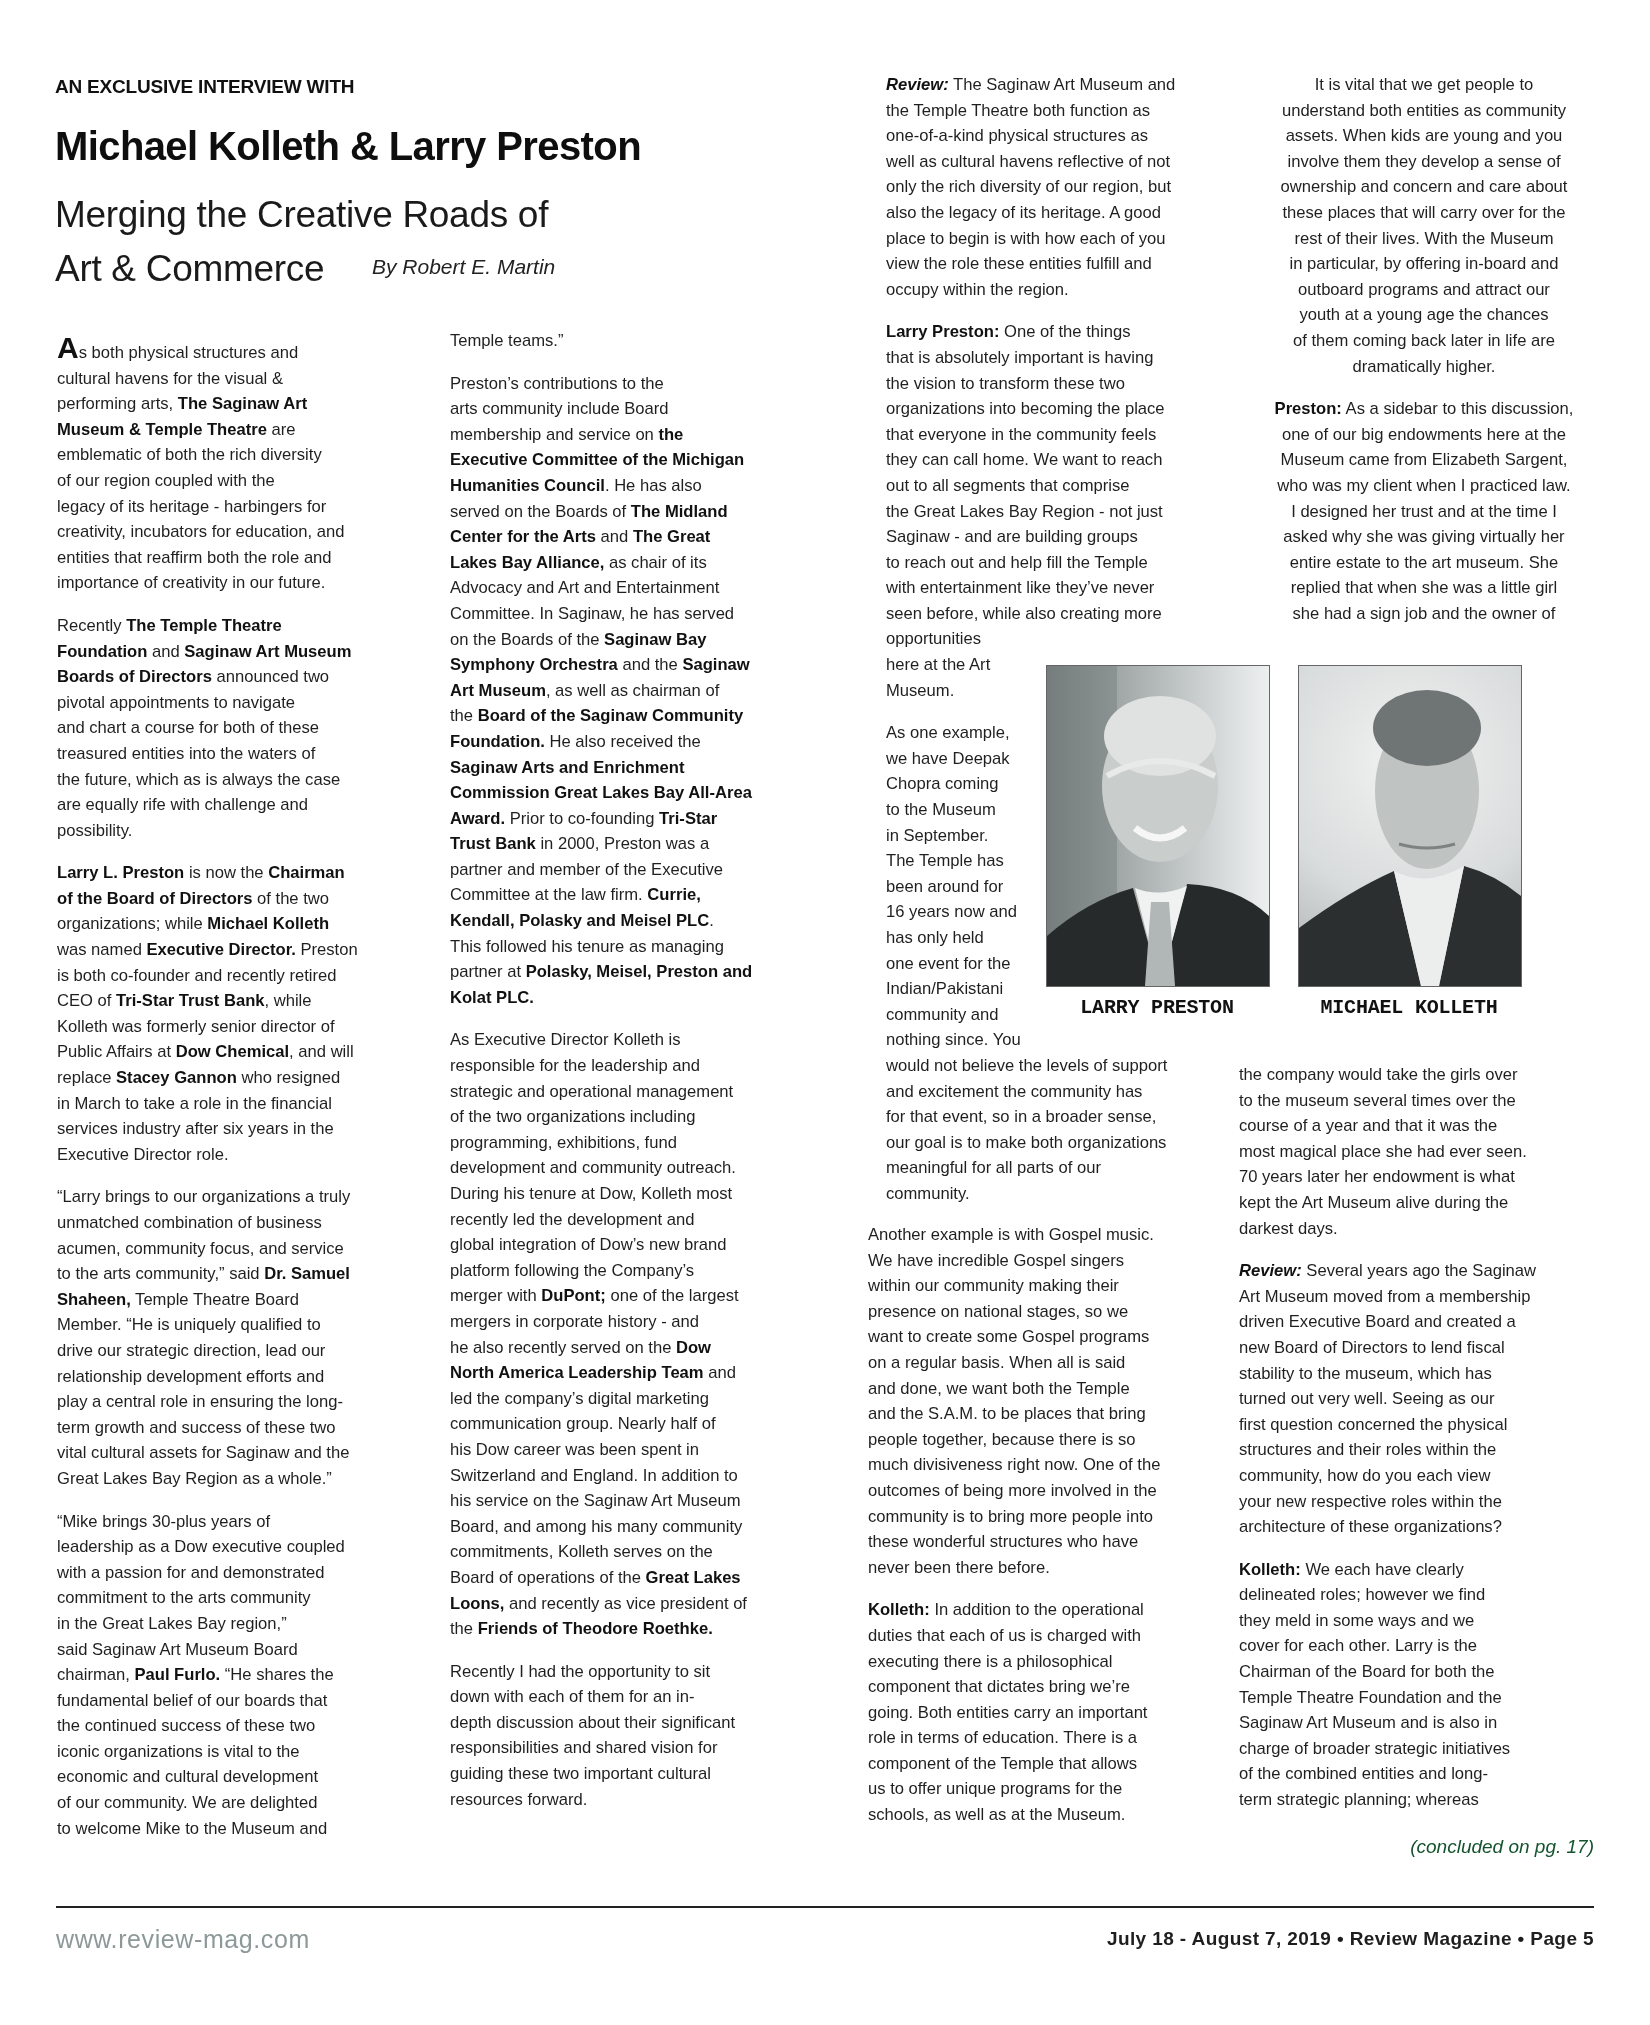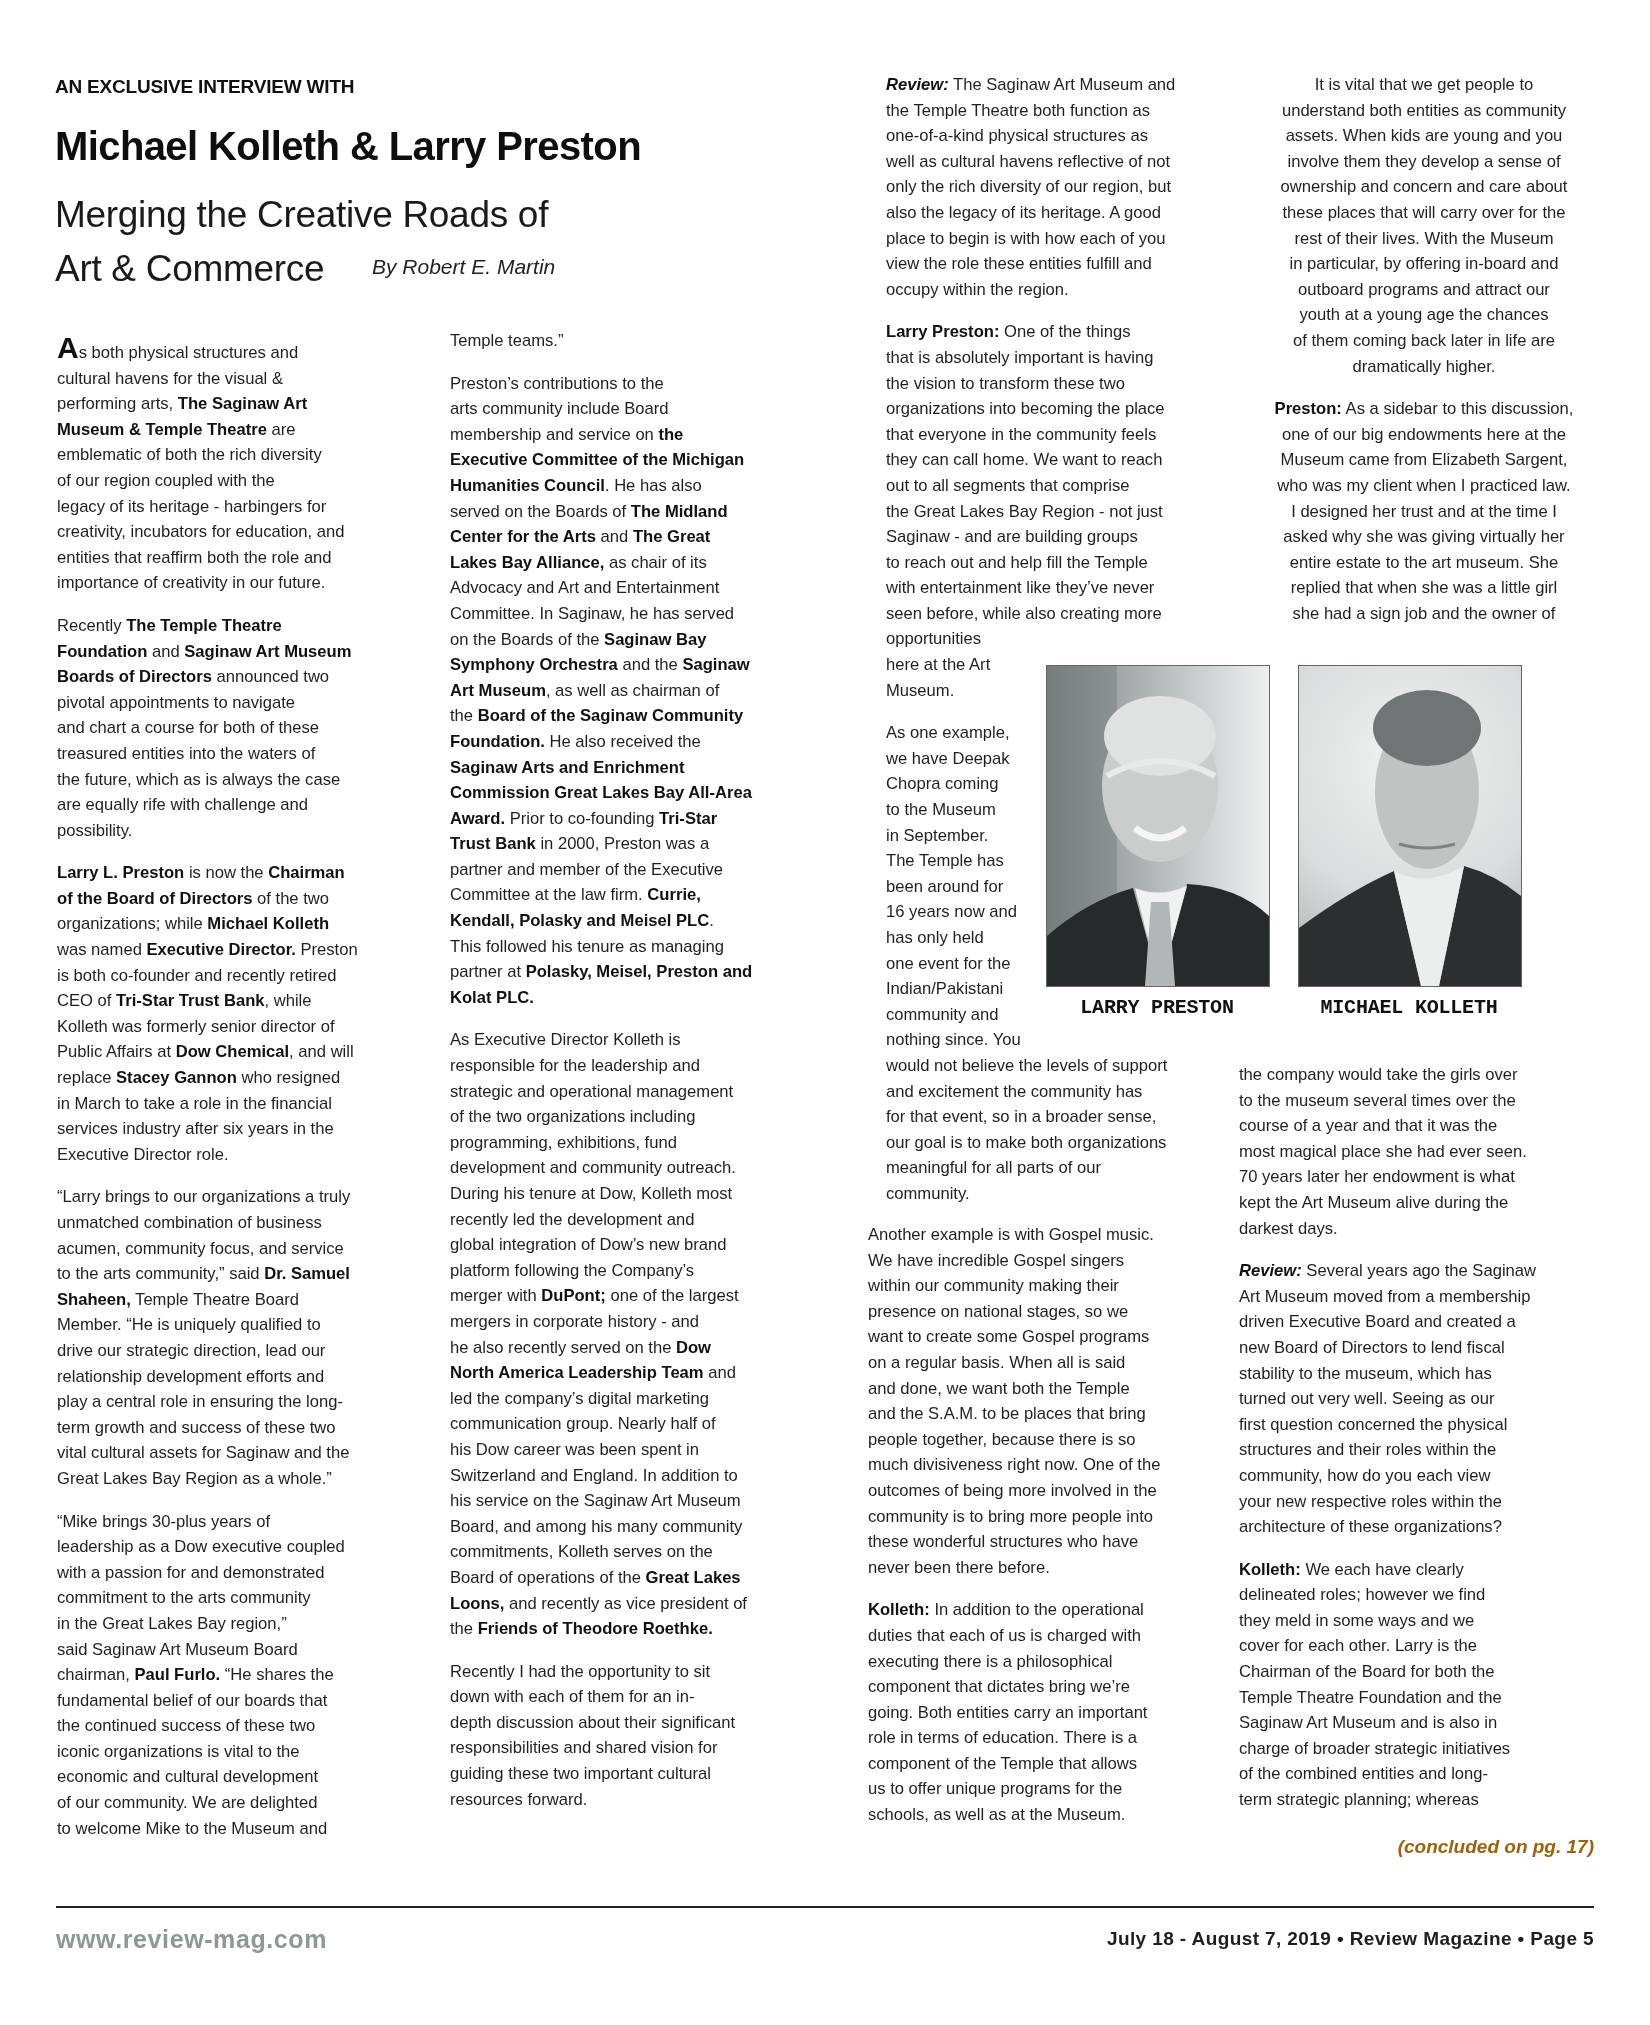--- a/index.html
+++ b/index.html
@@ -30,24 +30,24 @@
   .photo { position: absolute; top: 665px; width: 222px; height: 320px; overflow: hidden;
            border: 1px solid #666; background: #b9bcbc; }
   #photo-preston { left: 1046px; background: linear-gradient(90deg, #6e7574 0%, #9ea5a4 30%, #d7dbdb 80%, #eef0f0 100%); }
   #photo-kolleth { left: 1298px; background: radial-gradient(circle at 50% 30%, #f2f3f3 0%, #d9dcdc 55%, #a8adad 100%); }
   .photo svg { position: absolute; left: 0; top: 0; width: 100%; height: 100%; }
   .caption { position: absolute; top: 996px; width: 222px; text-align: center; font-size: 20px;
              font-weight: bold; color: #111; letter-spacing: -0.2px; font-family: Liberation Mono, monospace; }
   #cap-preston { left: 1046px; }
   #cap-kolleth { left: 1298px; }
 
-  .continued { position: absolute; right: 56px; top: 1836px; font-size: 19px; font-weight: bold;
-               font-style: italic; color: #a16207; }
+  .continued { position: absolute; right: 56px; top: 1836px; font-size: 19px; font-weight: normal;
+               font-style: italic; color: #14532d; }
   .rule { position: absolute; left: 56px; width: 1538px; top: 1906px; height: 2px; background: #222; }
-  .site { position: absolute; left: 56px; top: 1925px; font-size: 25px; font-weight: bold;
+  .site { position: absolute; left: 56px; top: 1925px; font-size: 25px; font-weight: normal;
           color: #8d9898; letter-spacing: 0.6px; }
   .folio { position: absolute; right: 56px; top: 1928px; font-size: 19px; font-weight: bold;
            color: #1e1e1e; letter-spacing: 0.4px; }
 </style>
 </head>
 <body>
 
 <div class="kicker">AN EXCLUSIVE INTERVIEW WITH</div>
 <div class="title">Michael Kolleth &amp; Larry Preston</div>
 <div class="subtitle">

